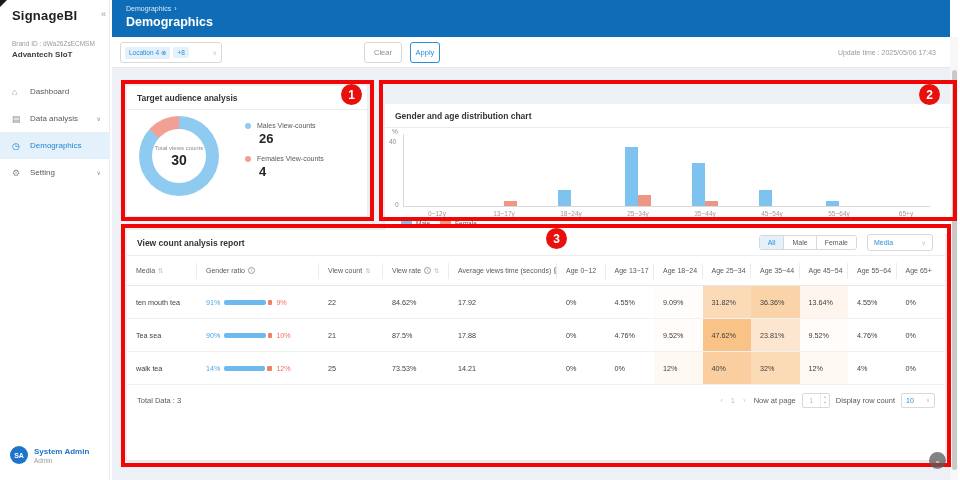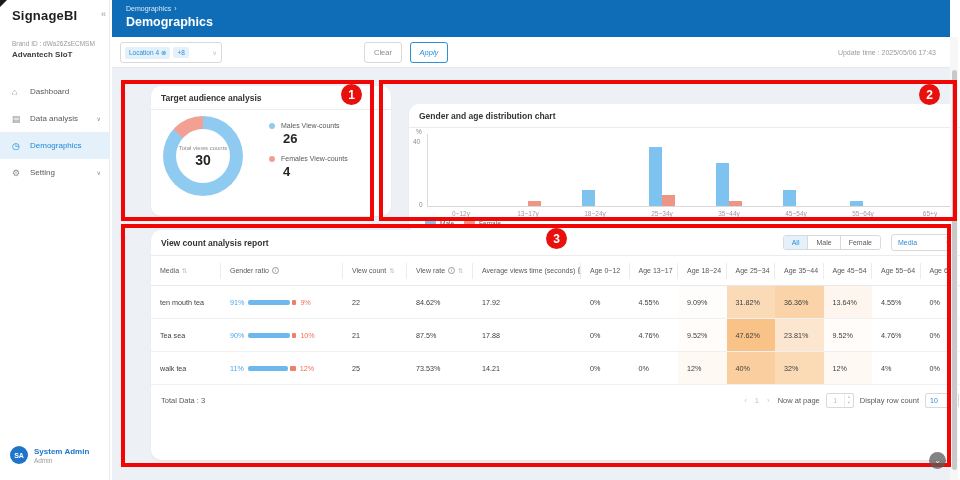--- a/index.html
+++ b/index.html
@@ -32,26 +32,26 @@
   .fbar { position:absolute; left:112px; top:37px; width:838px; height:31px; background:#fff; border-bottom:1px solid #e8e8e8; }
   .loc-select { position:absolute; left:8px; top:5px; width:102px; height:21px; border:1px solid #d9d9d9; border-radius:3px; background:#fff; display:flex; align-items:center; padding:0 4px; gap:3px; cursor:pointer; }
   .pill { background:#E4F1FB; color:#2B8FD9; font-size:6.5px; padding:2px 4px; border-radius:2px; white-space:nowrap; display:flex; align-items:center; gap:2px; }
   .pill-x { font-size:6.5px; cursor:pointer; }
   .loc-chev { margin-left:auto; font-size:6px; color:#bfbfbf; }
   .date-box { position:absolute; left:120px; top:5px; width:124px; height:21px; border:1px solid #d9d9d9; border-radius:3px; display:flex; align-items:center; padding:0 6px; cursor:pointer; }
   .date-text { font-size:7.2px; color:#2B8FD9; }
   .cal { margin-left:auto; font-size:8px; color:#5d9fd3; }
   .btn { position:absolute; top:5px; height:21px; border-radius:3px; background:#fff; font-size:7.5px; cursor:pointer; font-family:inherit; }
   .btn-clear { left:252px; width:38px; border:1px solid #d9d9d9; color:#8c8c8c; }
-  .btn-apply { left:298px; width:38px; border:1px solid #2B8FD9; color:#2B8FD9;font-style:italic; }
+  .btn-apply { left:298px; width:30px; border:1px solid #2B8FD9; color:#2B8FD9; }
   .upd { position:absolute; right:14px; top:12px; font-size:7px; color:#9b9b9b; }
 
   
   .content { position:absolute; left:112px; top:68px; width:838px; height:412px; background:#EDF0F4; }
-  .card { position:absolute; background:#fff; border-radius:10px; box-shadow:0 1px 2px rgba(0,0,0,.05);margin-left:24px; }
+  .card { position:absolute; background:#fff; border-radius:1px; box-shadow:0 1px 2px rgba(0,0,0,.05); }
   .card-title { height:24px; line-height:24px; padding:0 10px; font-size:8.5px; font-weight:bold; color:#333; border-bottom:1px solid #ececec; }
 
   
   #card1 { left:127px; top:86px; width:240px; height:130px; }
   .donut { position:absolute; left:12px; top:30px; width:80px; height:80px; border-radius:50%; }
   .donut-hole { position:absolute; left:13px; top:13px; width:54px; height:54px; border-radius:50%; background:#fff; display:flex; flex-direction:column; align-items:center; justify-content:center; }
   .donut-lab { font-size:6px; color:#8c8c8c; white-space:nowrap; }
   .donut-val { font-size:14px; font-weight:bold; color:#262626; margin-top:1px; }
   #aud-legend { position:absolute; left:118px; top:36px; }
   .leg-item { margin-bottom:9px; }
@@ -351,21 +351,21 @@
           <div class="td" style="width: 48.5px; background: rgba(246, 170, 88, 0.03);">9.52%</div>
           <div class="td" style="width: 48.5px; background: rgba(246, 170, 88, 0.72);">47.62%</div>
           <div class="td" style="width: 48.5px; background: rgba(246, 170, 88, 0.29);">23.81%</div>
           <div class="td" style="width: 48.5px; background: rgba(246, 170, 88, 0.03);">9.52%</div>
           <div class="td" style="width: 48.5px;">4.76%</div>
           <div class="td" style="width: 48.5px;">0%</div>
         </div>
         <div class="tr">
           <div class="td" style="width: 70px;">walk tea</div>
           <div class="td" style="width: 122px;">
-            <span class="gtext-m">11%</span>
+            <span class="gtext-m">14%</span>
             <span class="gbar">
               <span class="gblue" style="width: 40.48px;"></span>
               <span class="gred" style="width: 5.52px;"></span>
             </span>
             <span class="gtext-f">12%</span>
           </div>
           <div class="td" style="width: 64px;">25</div>
           <div class="td" style="width: 66px;">73.53%</div>
           <div class="td" style="width: 108px;">14.21</div>
           <div class="td" style="width: 48.5px;">0%</div>

